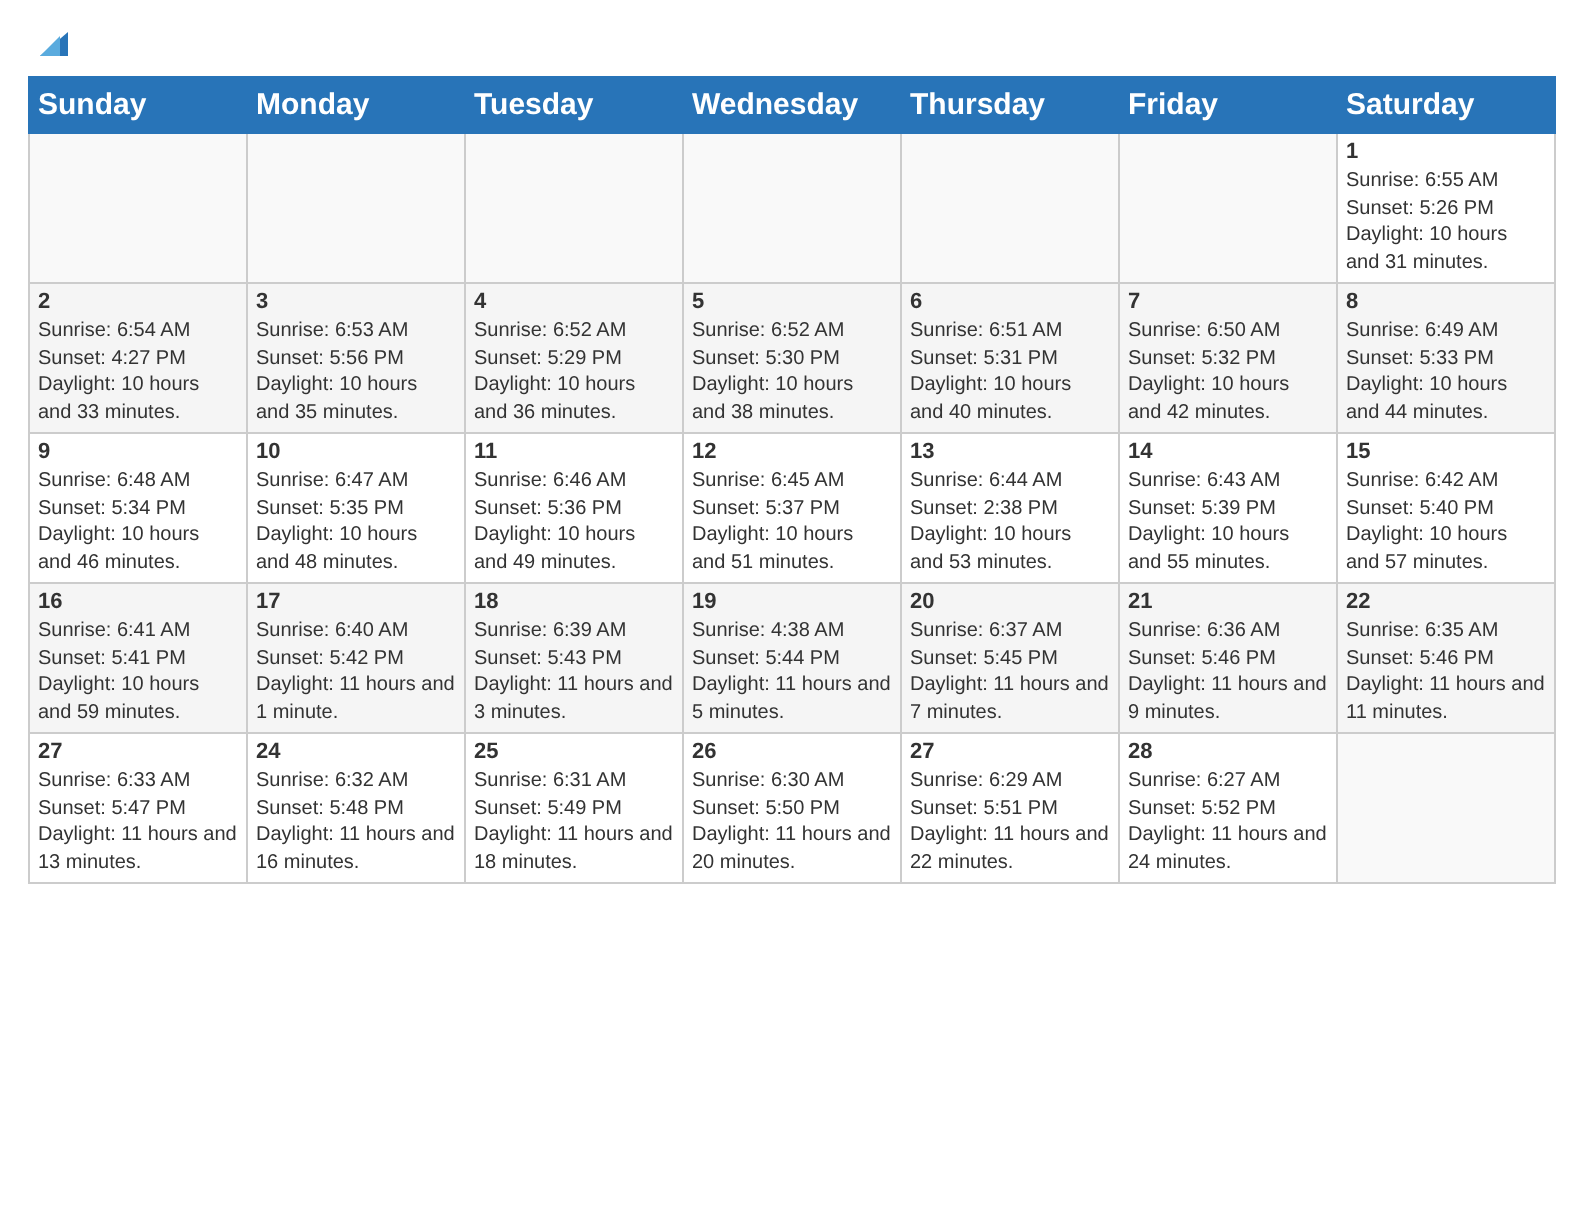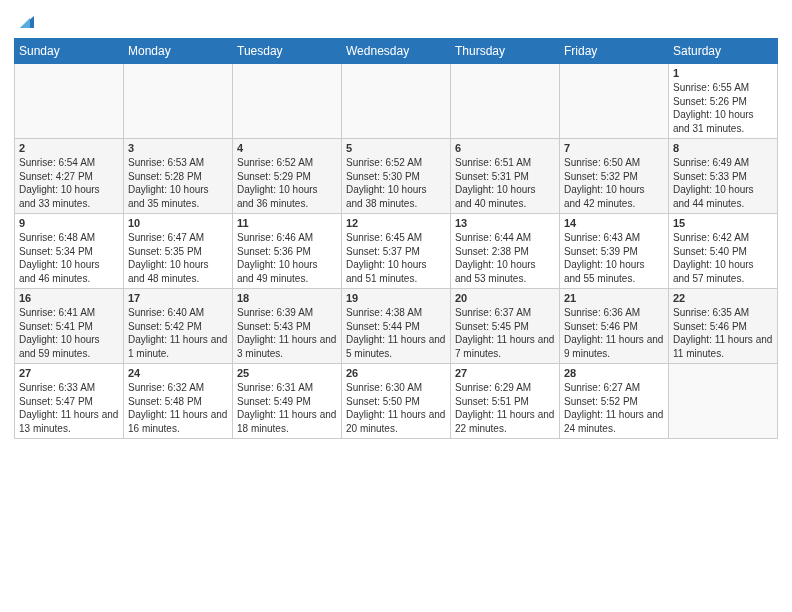--- a/index.html
+++ b/index.html
@@ -53,22 +53,22 @@
       margin-top: 2px;
     }
     .calendar {
       width: 100%;
       border-collapse: collapse;
       margin-top: 2px;
     }
     .calendar th {
       background: #2874b8;
       color: #fff;
-      font-size: 12px;
-      font-weight: normal;
+      font-size: 15px;
+      font-weight: bold;
       padding: 5px 4px;
       text-align: left;
       border: 1px solid #2874b8;
     }
     .calendar td {
       vertical-align: top;
       border: 1px solid #ccc;
       padding: 3px 4px;
       width: calc(100% / 7);
       min-height: 80px;
@@ -148,21 +148,21 @@
         <tr class="row-bg-alt">
           <td>
             <span class="day-num">2</span>
             <div class="day-info">Sunrise: 6:54 AM
 Sunset: 4:27 PM
 Daylight: 10 hours and 33 minutes.</div>
           </td>
           <td>
             <span class="day-num">3</span>
             <div class="day-info">Sunrise: 6:53 AM
-Sunset: 5:28 PM
+Sunset: 5:56 PM
 Daylight: 10 hours and 35 minutes.</div>
           </td>
           <td>
             <span class="day-num">4</span>
             <div class="day-info">Sunrise: 6:52 AM
 Sunset: 5:29 PM
 Daylight: 10 hours and 36 minutes.</div>
           </td>
           <td>
             <span class="day-num">5</span>

